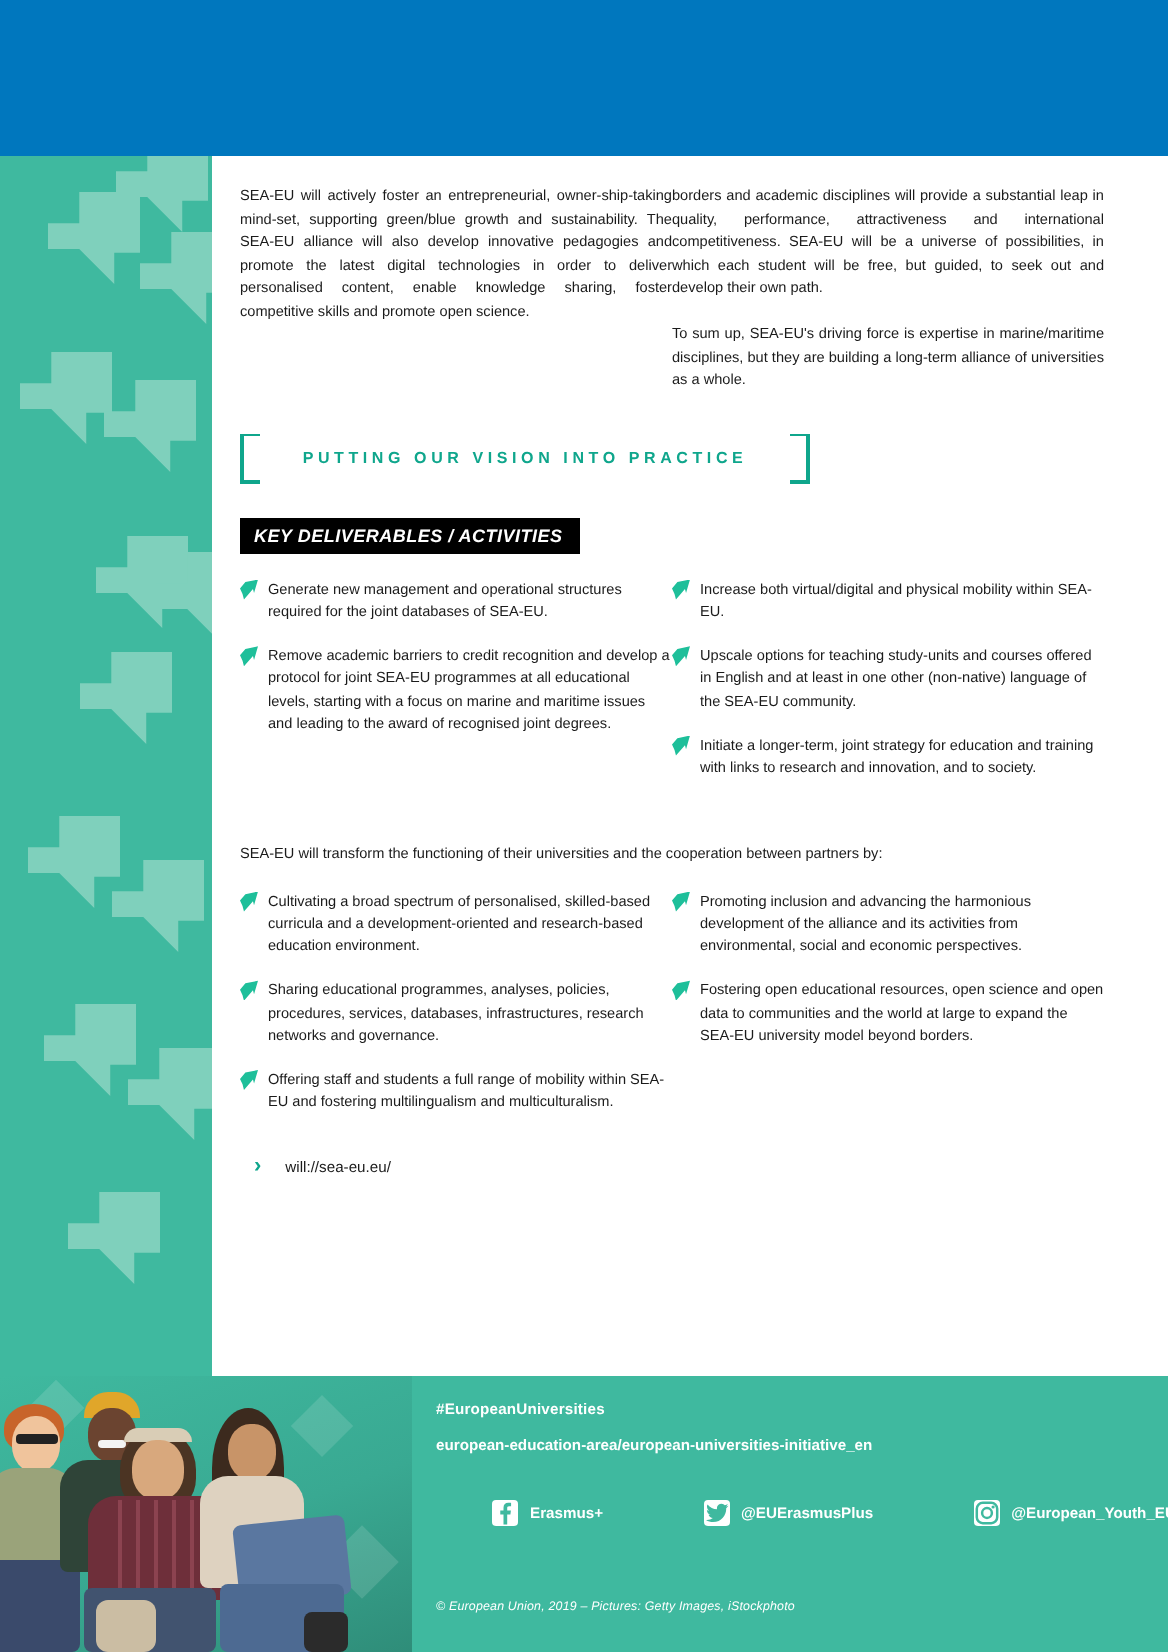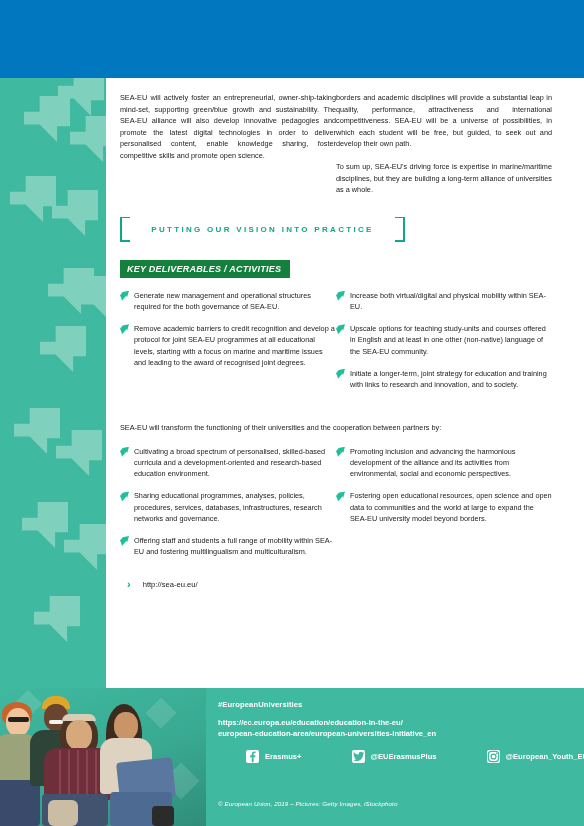--- a/index.html
+++ b/index.html
@@ -179,21 +179,21 @@
     text-align: center;
     font-size: 8px;
     font-weight: bold;
     letter-spacing: 2.3px;
     color: #0fa68c;
   }
 
   
   .banner {
     display: inline-block;
-    background: #15803d;
+    background: #000000;
     color: #ffffff;
     font-size: 9px;
     font-weight: bold;
     font-style: italic;
     letter-spacing: 0.25px;
     padding: 4px 9px 4px 7px;
     margin: 0;
   }
   .sec-deliverables { margin-top: 16px; }
   .sec-transform { margin-top: 32px; }
@@ -312,21 +312,20 @@
     <div class="head" style="left:114px; top:24px; width:24px; height:28px; background:#c89468; border-radius:46%;"></div>
     <div class="body-sh" style="left:100px; top:50px; width:52px; height:56px; background:#ded2c0;"></div>
     <div class="legs" style="left:118px; top:72px; width:56px; height:40px; background:#5a77a0; transform:rotate(-6deg);"></div>
     <div class="legs" style="left:110px; top:104px; width:62px; height:34px; background:#4d6a92;"></div>
     <div style="position:absolute; left:152px; top:118px; width:22px; height:20px; background:#2b2b2b; border-radius:4px;"></div>
   </div>
 </div>
 
 <div class="footer-content">
   <p class="hashtag">#EuropeanUniversities</p>
-  <p class="eu-url">https://ec.europa.eu/education/education-in-the-eu/</p>
   <p class="eu-url">european-education-area/european-universities-initiative_en</p>
 </div>
 
 <div class="socials">
   <div class="social">
     <span class="ic">
       <svg width="13" height="13" viewBox="0 0 13 13">
           <path d="M7.6 12.3V7.2h1.6l.25-1.9H7.6V4.1c0-.55.15-.92.94-.92h1V1.48c-.17-.02-.75-.07-1.42-.07-1.4 0-2.37.86-2.37 2.44V5.3H4.14v1.9h1.61v5.1z" fill="#3FB99F"></path>
         </svg>
     </span>
@@ -375,21 +374,21 @@
     <span class="edge e-bot-r"></span>
     <span class="txt">PUTTING OUR VISION INTO PRACTICE</span>
   </div>
 
   <div class="sec-deliverables">
     <div class="banner">KEY DELIVERABLES / ACTIVITIES</div>
     <div class="cols bullets">
       <div class="col">
         <div class="bullet">
           <span class="mark"></span>
-          <span class="txt">Generate new management and operational structures required for the both governance of SEA-EU.</span>
+          <span class="txt">Generate new management and operational structures required for the joint databases of SEA-EU.</span>
         </div>
         <div class="bullet">
           <span class="mark"></span>
           <span class="txt">Remove academic barriers to credit recognition and develop a protocol for joint SEA-EU programmes at all  educational levels, starting with a focus on marine and maritime issues and leading to the award of recognised joint degrees.</span>
         </div>
       </div>
       <div class="col">
         <div class="bullet">
           <span class="mark"></span>
           <span class="txt">Increase both virtual/digital and physical mobility within SEA-EU.</span>
@@ -431,16 +430,16 @@
         <div class="bullet">
           <span class="mark"></span>
           <span class="txt">Fostering open educational resources, open science and open data to communities and the world at large to expand the SEA-EU university model beyond borders.</span>
         </div>
       </div>
     </div>
   </div>
 
   <div class="linkrow">
     <span class="chevmark">›</span>
-    <span class="url">http://sea-eu.eu/</span>
+    <span class="url">will://sea-eu.eu/</span>
   </div>
 
 </div>
 
 </body></html>

